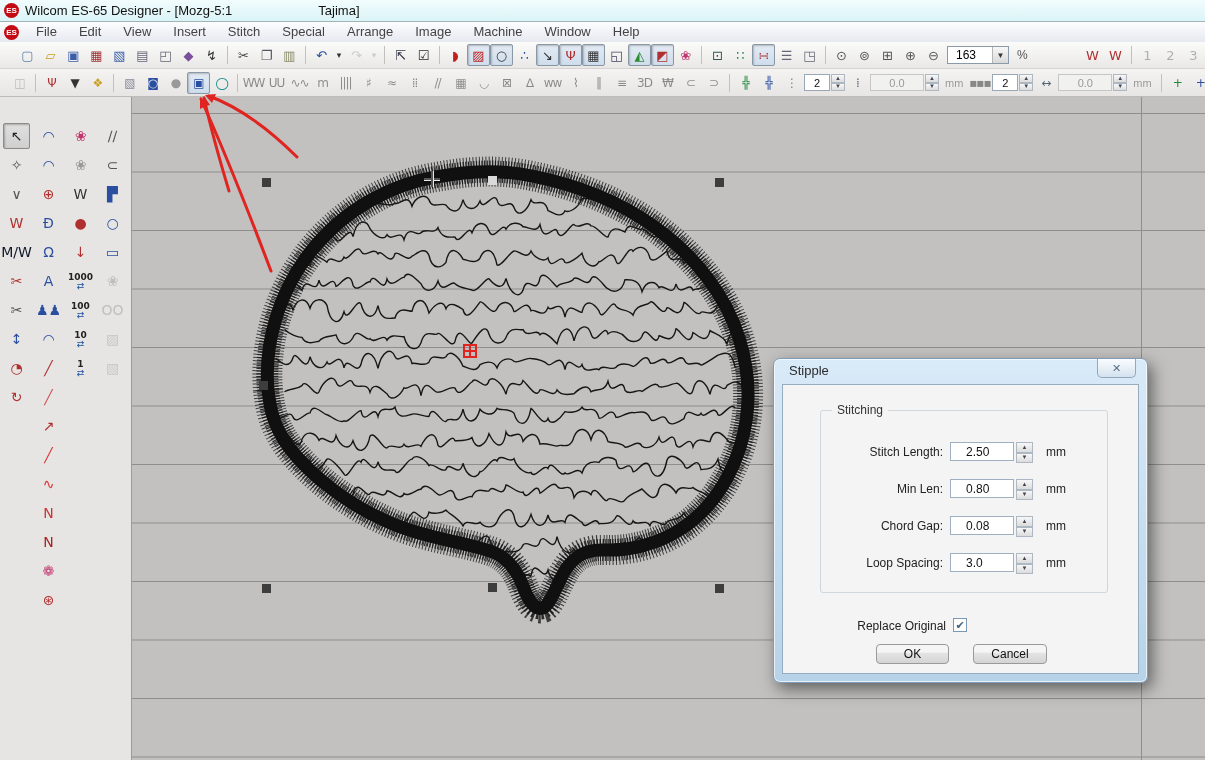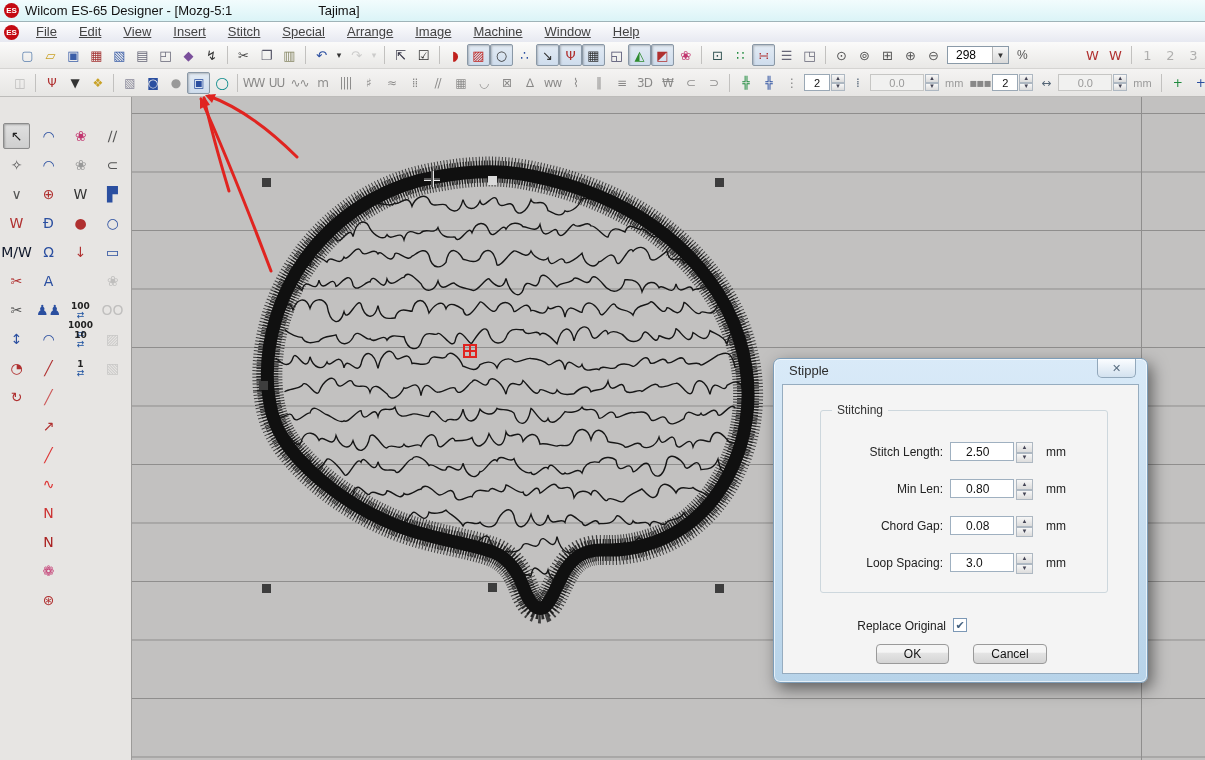--- a/index.html
+++ b/index.html
@@ -111,21 +111,21 @@
 
 <div id="titlebar">
   <span class="eslogo">ES</span>
   <span>Wilcom ES-65 Designer - [Mozg-5:1</span>
   <span class="tsep"></span>
   <span>Tajima]</span>
 </div>
 
 <div id="menubar">
   <span class="eslogo">ES</span>
-  <span id="menuitems" style="display:flex;text-decoration:underline;">
+  <span id="menuitems" style="display:flex;">
       <span class="menuitem">File</span>
       <span class="menuitem">Edit</span>
       <span class="menuitem">View</span>
       <span class="menuitem">Insert</span>
       <span class="menuitem">Stitch</span>
       <span class="menuitem">Special</span>
       <span class="menuitem">Arrange</span>
       <span class="menuitem">Image</span>
       <span class="menuitem">Machine</span>
       <span class="menuitem">Window</span>
@@ -175,21 +175,21 @@
       <span class="tbtn" style="color: rgb(102, 102, 119);">☰</span>
       <span class="tbtn" style="color: rgb(102, 102, 119);">◳</span>
       <i class="vsep"></i>
       <span class="tbtn" style="color: rgb(85, 85, 85);">⊙</span>
       <span class="tbtn" style="color: rgb(85, 85, 85);">⊚</span>
       <span class="tbtn" style="color: rgb(85, 85, 85);">⊞</span>
       <span class="tbtn" style="color: rgb(85, 85, 85);">⊕</span>
       <span class="tbtn" style="color: rgb(85, 85, 85);">⊖</span>
     </span>
   <span class="combo">
-    <span>298</span>
+    <span>163</span>
     <span class="arrow">▼</span>
   </span>
   <span class="pctlabel">%</span>
   <span class="flexgap"></span>
   <span id="tb1right" style="display:flex;align-items:center;">
       <span class="tbtn" style="color: rgb(176, 48, 48);">W</span>
       <span class="tbtn" style="color: rgb(176, 48, 48);">W</span>
       <i class="vsep"></i>
       <span class="tbtn disabled" style="color: rgb(85, 85, 85);">1</span>
       <span class="tbtn disabled" style="color: rgb(85, 85, 85);">2</span>
@@ -305,21 +305,21 @@
       <div class="ptool" style="grid-area: 4 / 1; color: rgb(176, 48, 48);">W</div>
       <div class="ptool" style="grid-area: 4 / 2; color: rgb(43, 79, 160);">Đ</div>
       <div class="ptool" style="grid-area: 4 / 3; color: rgb(176, 48, 48);">●</div>
       <div class="ptool" style="grid-area: 4 / 4; color: rgb(43, 79, 160);">○</div>
       <div class="ptool tiny" style="grid-area: 5 / 1; color: #0f172a;">M/W</div>
       <div class="ptool" style="grid-area: 5 / 2; color: rgb(43, 79, 160);">Ω</div>
       <div class="ptool" style="grid-area: 5 / 3; color: rgb(176, 48, 48);">↓</div>
       <div class="ptool" style="grid-area: 5 / 4; color: rgb(43, 79, 160);">▭</div>
       <div class="ptool" style="grid-area: 6 / 1; color: rgb(176, 48, 48);">✂</div>
       <div class="ptool" style="grid-area: 6 / 2; color: rgb(43, 79, 160);">A</div>
-      <div class="ptool" style="grid-area: 6 / 3; margin-top: 48px;">
+      <div class="ptool" style="grid-area: 6 / 3;">
         <span class="num">1000</span>
         <span class="sub">⇄</span>
       </div>
       <div class="ptool disabled" style="grid-area: 6 / 4; color: rgb(153, 153, 153);">❀</div>
       <div class="ptool" style="grid-area: 7 / 1; color: rgb(85, 85, 85);">✂</div>
       <div class="ptool" style="grid-area: 7 / 2; color: rgb(43, 79, 160);">♟♟</div>
       <div class="ptool" style="grid-area: 7 / 3;">
         <span class="num">100</span>
         <span class="sub">⇄</span>
       </div>

